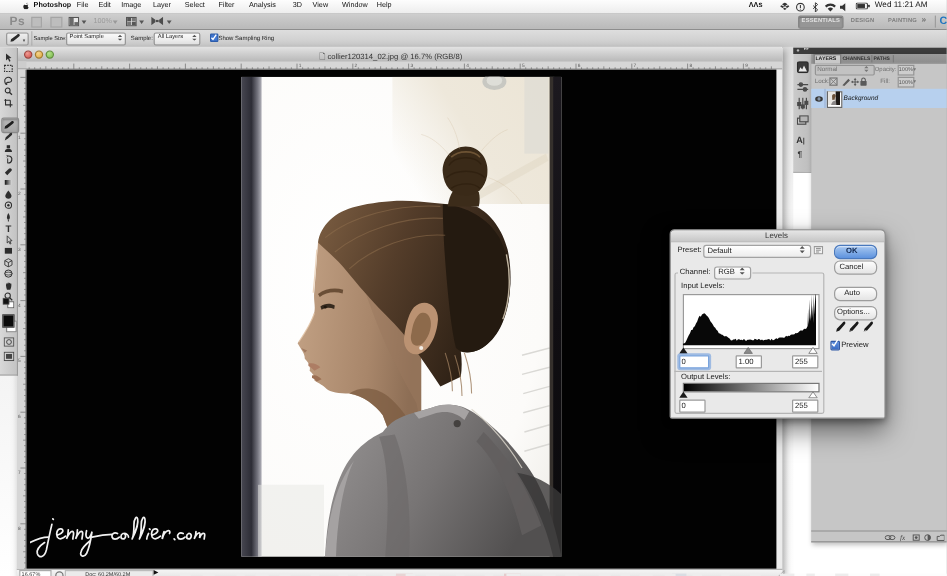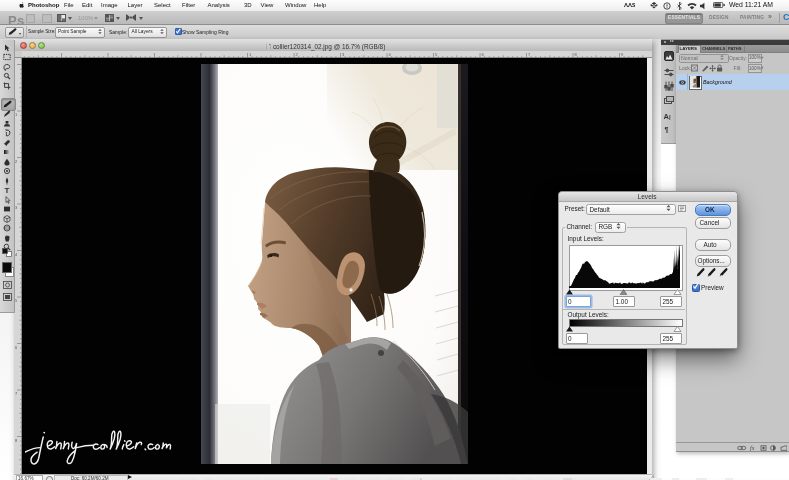--- a/index.html
+++ b/index.html
@@ -47,21 +47,21 @@
     </svg>
   <svg class="abs" style="left:713px;top:2.4px" width="12" height="6" viewBox="0 0 14 7">
       <rect x="0.5" y="0.5" width="11" height="6" rx="1.4" fill="none" stroke="#333" stroke-width="1"></rect>
       <rect x="1.6" y="1.6" width="7.5" height="3.8" fill="#333"></rect>
       <rect x="12.2" y="2.2" width="1.6" height="2.6" rx="0.6" fill="#333"></rect>
     </svg>
   <span class="abs tx" style="left:729px;top:1.4px;font-size:6.8px;">Wed 11:21 AM</span>
 </div>
 
 <div class="abs" style="left:0;top:10.5px;width:789px;height:13.5px;background:linear-gradient(#cfcfcf,#b9b9b9);border-bottom:1px solid #8d8d8d;">
-  <span class="abs tx" style="left:8px;top:2px;font-size:13px;color:#8b8b8b;font-weight:bold;letter-spacing:0.4px;">Ps</span>
+  <span class="abs tx" style="left:8px;top:2px;font-size:10px;color:#8b8b8b;font-weight:bold;letter-spacing:0.4px;">Ps</span>
   <span class="abs" style="left:26px;top:3px;width:7px;height:7px;border:1px solid #a5a5a5;background:#bdbdbd;"></span>
   <span class="abs" style="left:42px;top:3px;width:8px;height:7px;border:1px solid #a5a5a5;background:#bdbdbd;"></span>
   <svg class="abs" style="left:57px;top:3px" width="9" height="8">
       <rect x="0.5" y="0.5" width="8" height="7" fill="#e8e8e8" stroke="#555"></rect>
       <rect x="1" y="1" width="3.4" height="6" fill="#6a6a6a"></rect>
       <rect x="5" y="4.4" width="3.4" height="2.6" fill="#6a6a6a"></rect>
     </svg>
   <span class="abs" style="left:68px;top:6px;width:0;height:0;border-left:2.5px solid transparent;border-right:2.5px solid transparent;border-top:3px solid #555;"></span>
   <span class="abs tx" style="left:78px;top:4px;font-size:6px;color:#9a9a9a;">100%</span>
   <span class="abs" style="left:94px;top:6px;width:0;height:0;border-left:2.5px solid transparent;border-right:2.5px solid transparent;border-top:3px solid #999;"></span>

